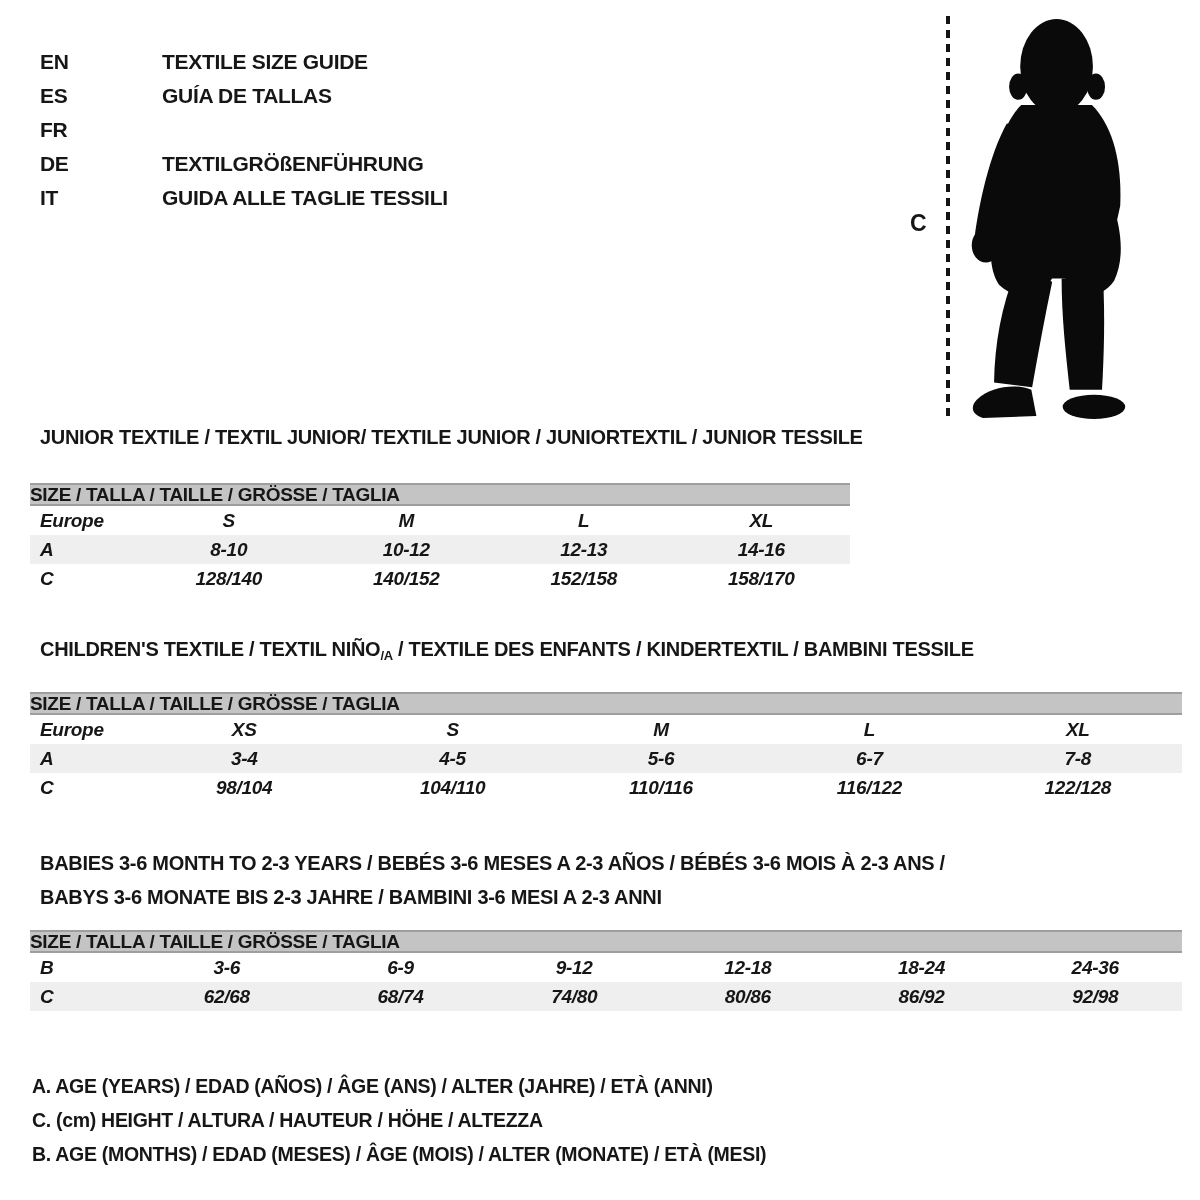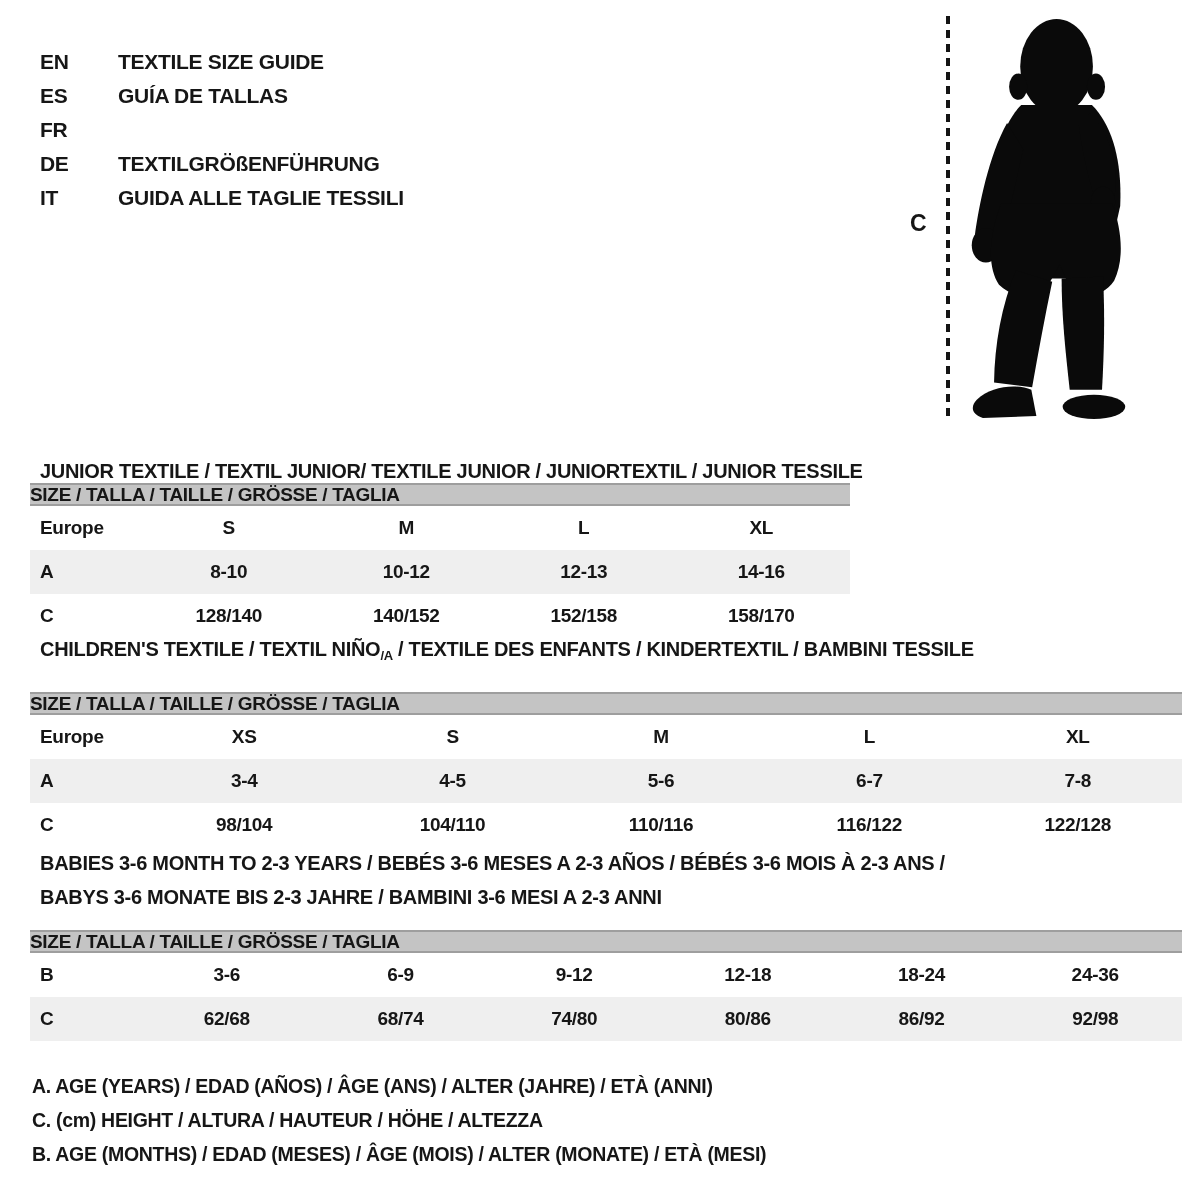--- a/index.html
+++ b/index.html
@@ -5,44 +5,44 @@
   html,body{margin:0;padding:0;background:#fff;}
   #canvas{
     position:relative;width:1200px;height:1200px;background:#ffffff;
     font-family:"Liberation Sans",sans-serif;font-weight:700;color:#161616;
     overflow:hidden;letter-spacing:-0.3px;
   }
   
   .lang-block{position:absolute;left:40px;top:45px;}
   .lang-row{display:flex;height:34px;align-items:center;font-size:21px;}
   .lang-code{width:78px;flex:0 0 78px;}
-  .lang-label{white-space:nowrap;}
+  .lang-label{white-space:nowrap;margin-left:44px;}
   
   .fig-dashline{
     position:absolute;left:946px;top:16px;width:4px;height:400px;
     background:repeating-linear-gradient(to bottom,#141414 0 8px,transparent 8px 14px);
   }
   .fig-c{position:absolute;left:910px;top:210px;font-size:23px;}
   .fig-svg{position:absolute;left:960px;top:14px;width:178px;height:406px;}
   
   .section-heading{position:absolute;left:40px;font-size:20px;white-space:nowrap;}
-  #junior-heading{top:426px;margin-top:34px;}
+  #junior-heading{top:426px;}
   #children-heading{top:638px;}
   #babies-heading{top:846px;line-height:34px;}
   .sub{font-size:13px;vertical-align:-4px;letter-spacing:-0.3px;}
   
   .size-table{position:absolute;left:30px;}
   #junior-table{top:483px;width:820px;}
   #children-table{top:692px;width:1152px;}
   #babies-table{top:930px;width:1152px;}
   .size-header{
     height:23px;background:#c4c4c4;border-top:2px solid #9e9e9e;border-bottom:2px solid #9e9e9e;
     display:flex;align-items:center;font-size:19px;box-sizing:border-box;
   }
-  .trow{display:grid;height:44px;align-items:center;font-size:19px;}
+  .trow{display:grid;height:29px;align-items:center;font-size:19px;font-style:italic;}
   .cols4{grid-template-columns:110px repeat(4,1fr);}
   .cols5{grid-template-columns:110px repeat(5,1fr);}
   .cols6{grid-template-columns:110px repeat(6,1fr);}
   .trow .label{padding-left:10px;text-align:left;}
   .trow .val{text-align:center;}
   .alt{background:#efefef;}
   
   .legend{position:absolute;left:32px;top:1069px;font-size:19.5px;line-height:34px;}
   .legend div{white-space:nowrap;}
 </style>

